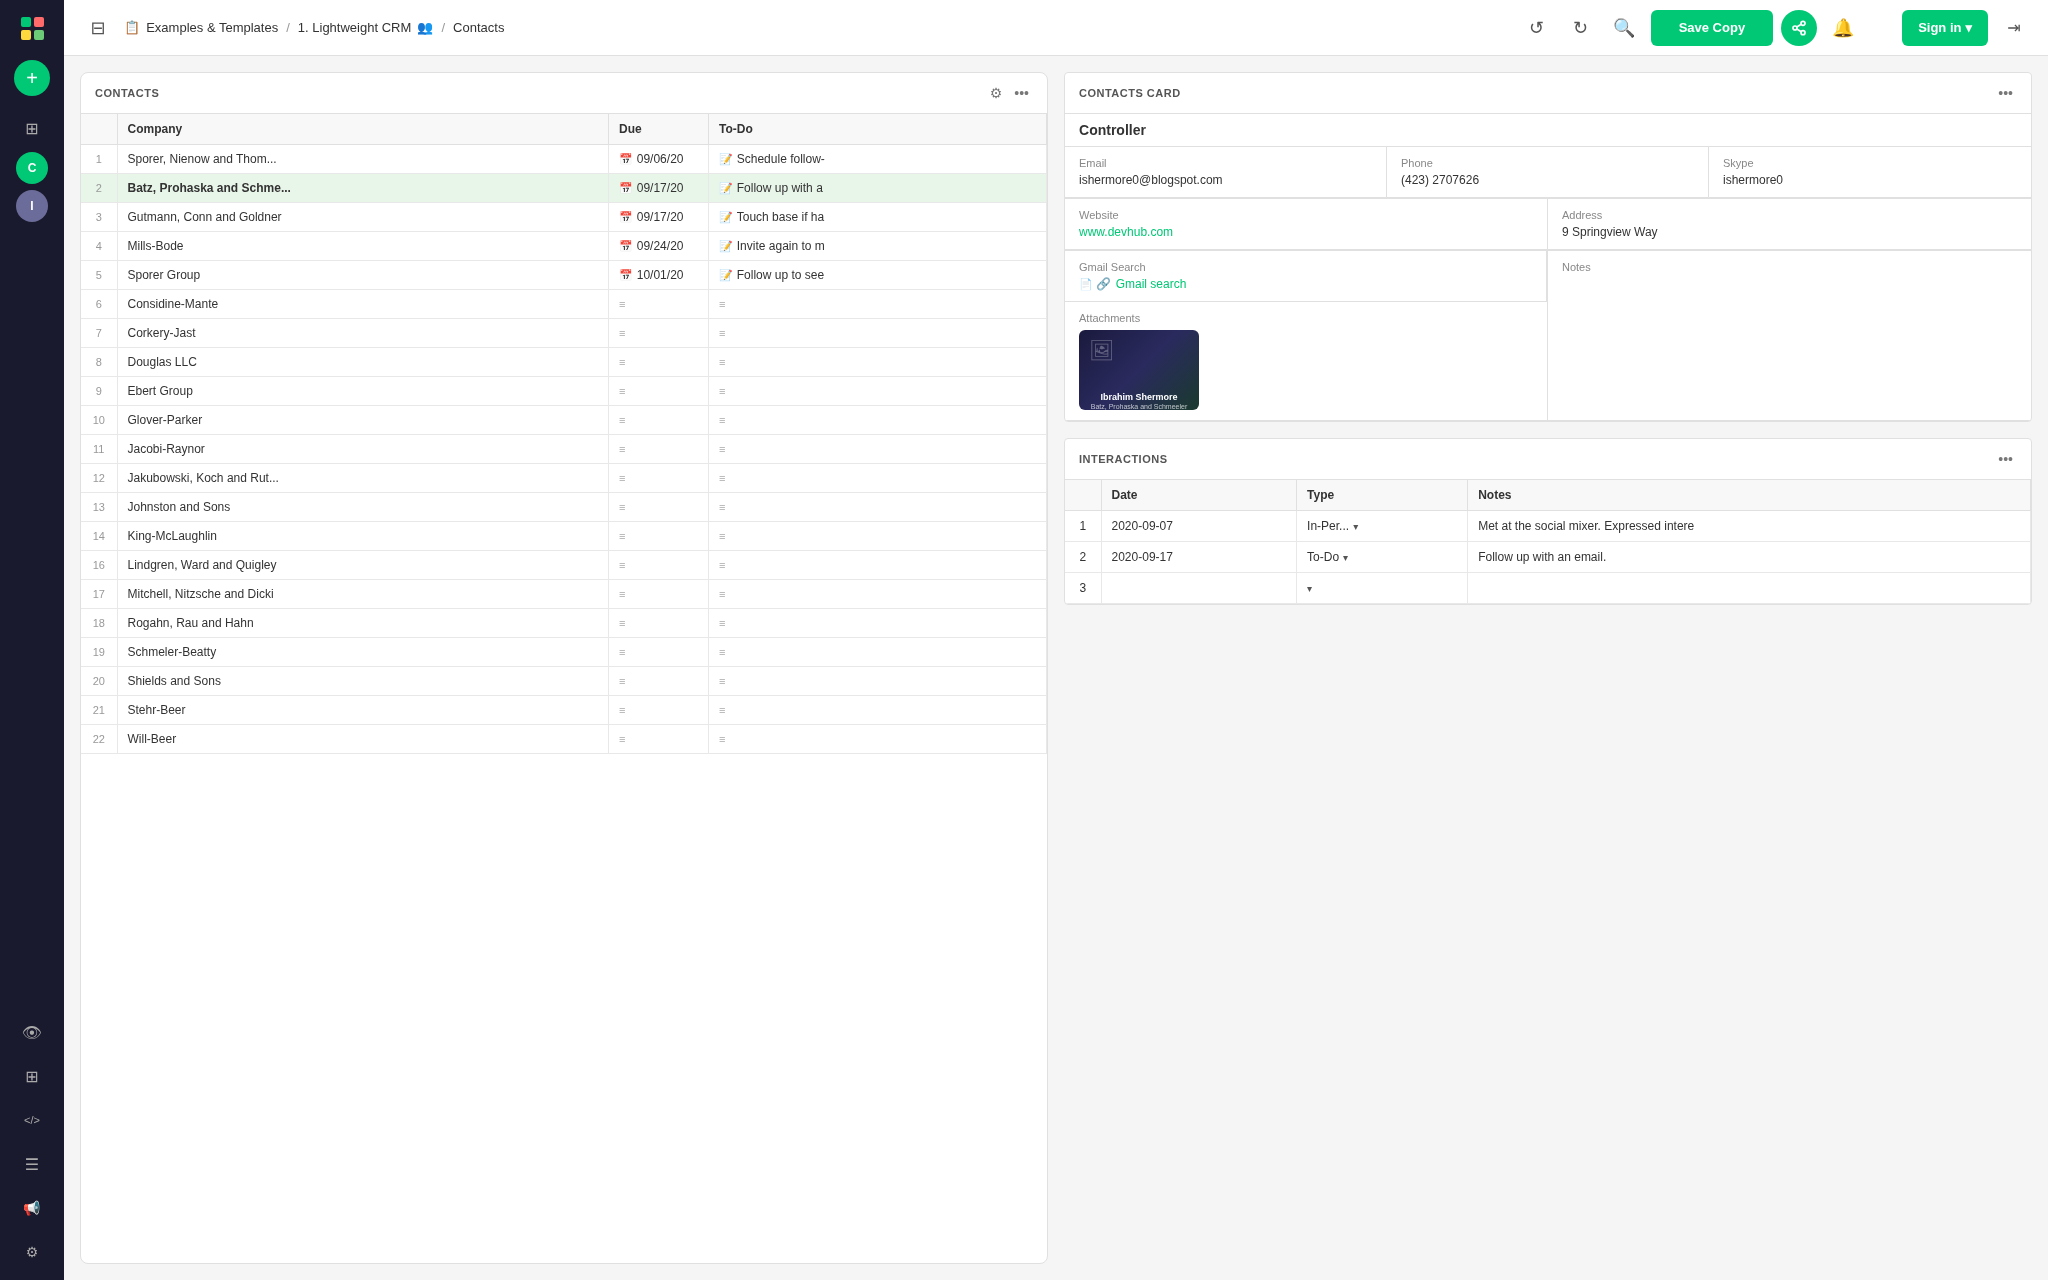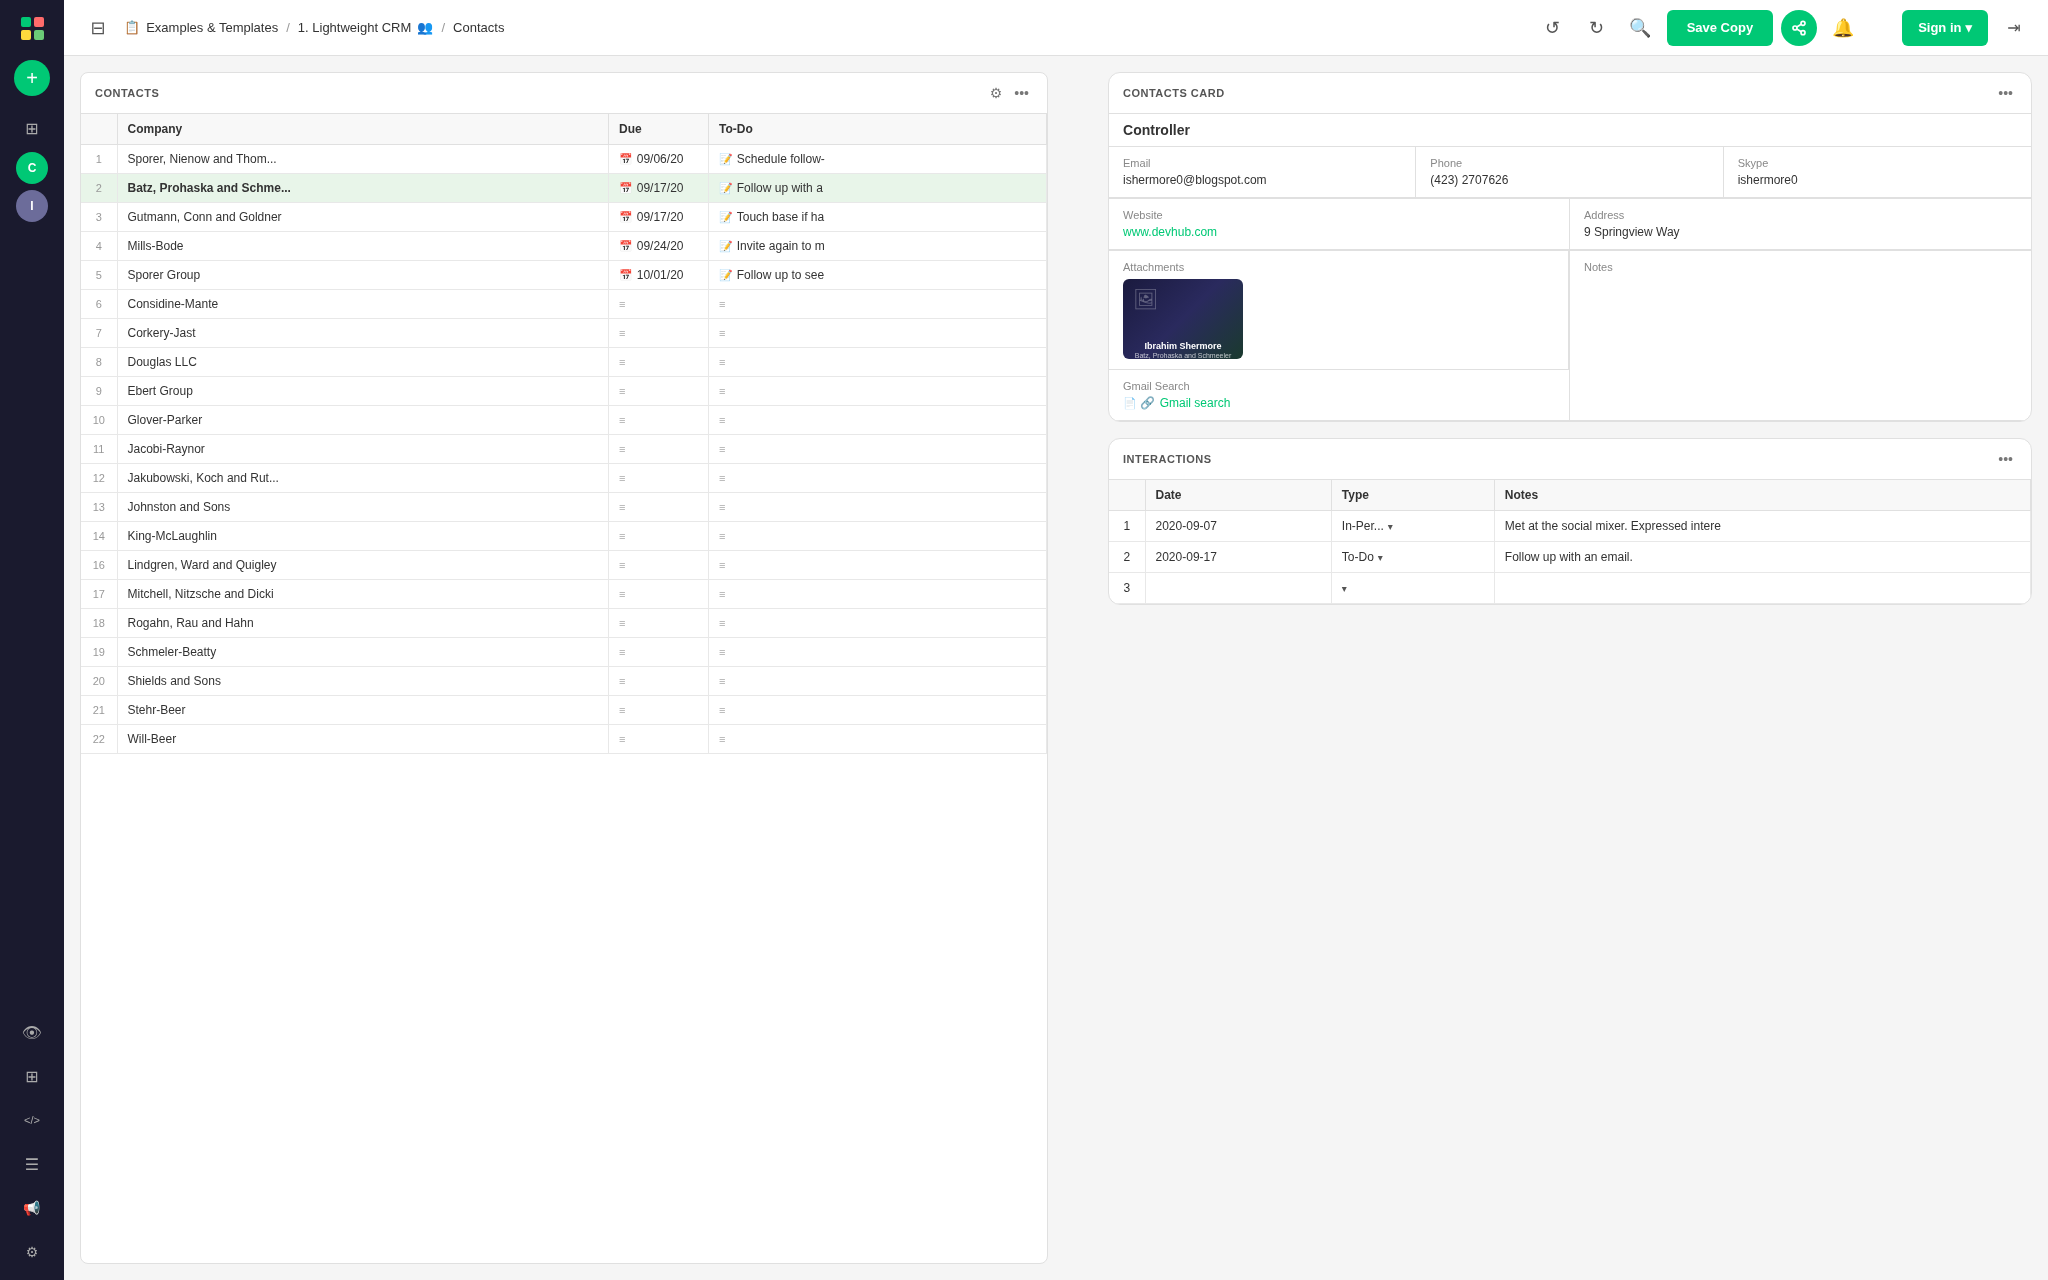--- a/index.html
+++ b/index.html
@@ -88,21 +88,21 @@
       width: 36px; height: 36px;
       border-radius: 6px;
       display: flex; align-items: center; justify-content: center;
       cursor: pointer; color: #555; font-size: 16px;
     }
     .btn-save-copy {
       background: #00c875;
       color: white;
       border: none;
       border-radius: 6px;
-      padding: 0 20px;
+      padding: 0 28px;
       height: 36px;
       font-size: 13px;
       font-weight: 600;
       cursor: pointer;
       display: flex; align-items: center; gap: 4px;
     }
     .btn-share {
       width: 36px; height: 36px;
       border-radius: 50%;
       background: #00c875;
@@ -211,24 +211,23 @@
     .right-panel {
       width: 50%;
       display: flex;
       flex-direction: column;
       gap: 16px;
       overflow-y: auto;
     }
 
     .card-section {
       background: white;
-      border-radius: 12px;
+      border-radius: 4px;
       border: 1px solid #e0e0e0;
       overflow: hidden;
-      margin-left: 44px;
     }
     .card-cell {
       padding: 10px 14px;
       border-right: 1px solid #e0e0e0;
       border-bottom: 1px solid #e0e0e0;
     }
     .card-cell:last-child { border-right: none; }
     .card-cell-label {
       font-size: 11px;
       color: #888;
@@ -607,34 +606,34 @@
             </div>
           </div>
           <div class="card-cell" style="border-right:none;">
             <div class="card-cell-label">Address</div>
             <div class="card-cell-value">9 Springview Way</div>
           </div>
         </div>
 
         <div style="display:grid; grid-template-columns: 1fr 1fr;">
           <div style="border-right: 1px solid #e0e0e0;">
+            <div class="card-cell" style="border-bottom: 1px solid #e0e0e0;">
+              <div class="card-cell-label">Gmail Search</div>
+              <div class="gmail-link">
+                <span style="font-size:11px; color:#aaa;">📄</span>
+                <span class="gmail-link-icon">🔗</span>
+                <a href="#" style="color:#00c875; text-decoration:none;">Gmail search</a>
+              </div>
+            </div>
             <div class="card-cell">
               <div class="card-cell-label">Attachments</div>
               <div class="attachment-preview">
                 <span style="font-size:20px; color:rgba(255,255,255,0.3); position:absolute; top:8px; left:10px;">🖼</span>
                 <div class="attachment-preview-text">Ibrahim Shermore</div>
                 <div class="attachment-preview-sub">Batz, Prohaska and Schmeeler</div>
-              </div>
-            </div>
-            <div class="card-cell" style="border-bottom: 1px solid #e0e0e0;">
-              <div class="card-cell-label">Gmail Search</div>
-              <div class="gmail-link">
-                <span style="font-size:11px; color:#aaa;">📄</span>
-                <span class="gmail-link-icon">🔗</span>
-                <a href="#" style="color:#00c875; text-decoration:none;">Gmail search</a>
               </div>
             </div>
           </div>
           <div class="card-cell" style="border-right:none;">
             <div class="card-cell-label">Notes</div>
           </div>
         </div>
       </div>
 
       <div class="card-section">

